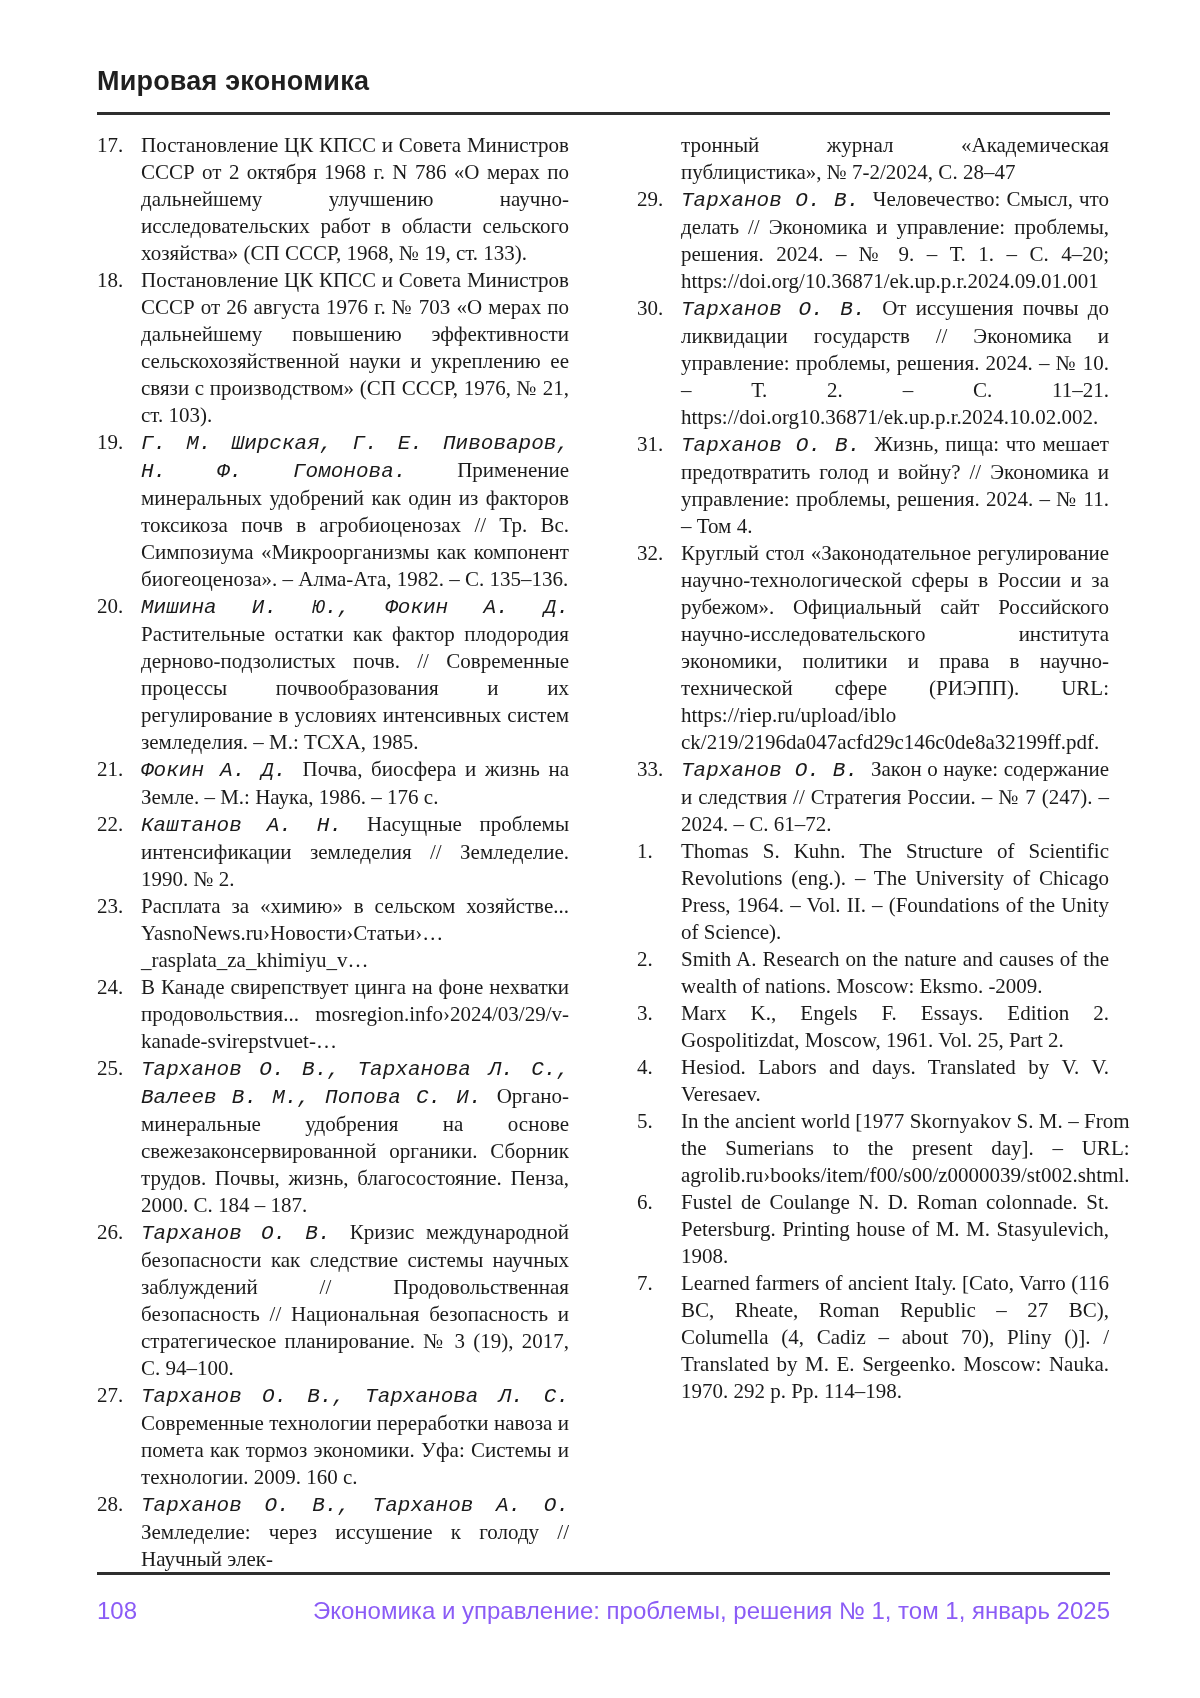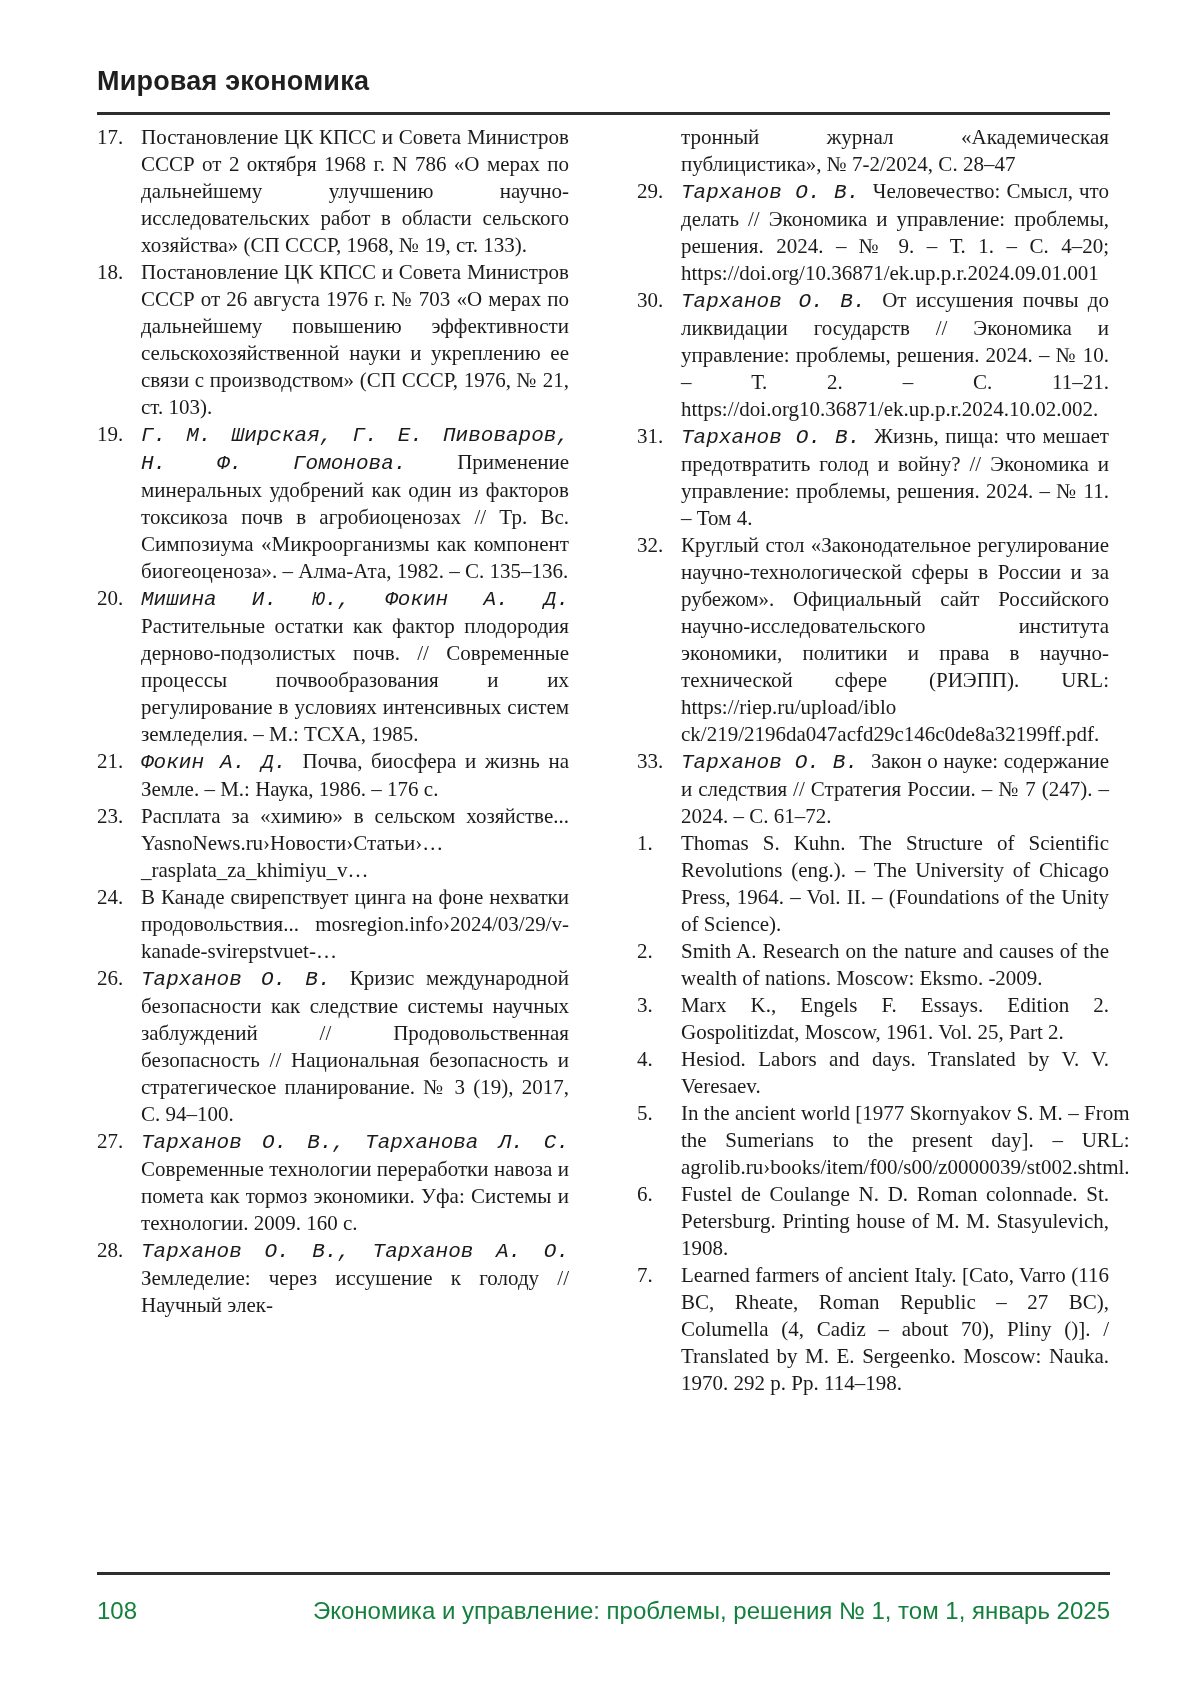--- a/index.html
+++ b/index.html
@@ -18,38 +18,38 @@
   }
   .section-title {
     font-family: "Liberation Sans", sans-serif;
     font-weight: 700;
     font-size: 27px;
     letter-spacing: 0.2px;
     margin: 0;
     color: #1f1f1f;
   }
   .header-rule { height: 0; border-top: 3px solid #2e2e2e; margin-top: 15px; }
-  .columns { display: flex; gap: 68px; margin-top: 9px; }
+  .columns { display: flex; gap: 68px; margin-top: 17px; }
   .col { width: 472px; }
   .ref-item { display: flex; }
   .ref-num { flex: 0 0 44px; font-size: 21px; line-height: 27px; }
   .ref-text { flex: 1; margin: 0; text-align: justify; font-size: 21px; line-height: 27px; }
   .ref-authors { font-style: italic; font-family: Liberation Mono, monospace; }
   .continuation { margin: 0 0 0 44px; text-align: justify; font-size: 21px; line-height: 27px; }
   .references-heading {
     font-size: 22px; line-height: 27px; font-weight: 700;
     text-align: center; margin: 27px 0 27px 0; color: #1b1b1b;
   }
   .page-footer { position: absolute; left: 97px; right: 90px; top: 1572px; }
   .footer-rule { border-top: 3px solid #2e2e2e; }
   .footer-row {
     display: flex; justify-content: space-between; align-items: baseline;
     margin-top: 22px;
     font-family: "Liberation Sans", sans-serif;
-    font-size: 24px; color: #15803d; gap: 24px;
+    font-size: 24px; color: #8b5cf6; gap: 24px;
   }
 </style>
 </head>
 <body>
 
 <div class="page">
 
   <h1 class="section-title">Мировая экономика</h1>
   <div class="header-rule"></div>
 
@@ -70,26 +70,34 @@
           </div>
           <div class="ref-item">
             <span class="ref-num">20.</span>
             <p class="ref-text"><span class="ref-authors">Мишина И. Ю., Фокин А. Д. </span>Растительные остатки как фактор плодородия дерново-подзолистых почв. // Современные процессы почвообразования и их регулирование в условиях интенсивных систем земледелия. – М.: ТСХА, 1985.</p>
           </div>
           <div class="ref-item">
             <span class="ref-num">21.</span>
             <p class="ref-text"><span class="ref-authors">Фокин А. Д. </span>Почва, биосфера и жизнь на Земле. – М.: Наука, 1986. – 176 с.</p>
           </div>
           <div class="ref-item">
+            <span class="ref-num">22.</span>
+            <p class="ref-text"><span class="ref-authors">Каштанов А. Н. </span>Насущные проблемы интенсификации земледелия // Земледелие. 1990. № 2.</p>
+          </div>
+          <div class="ref-item">
             <span class="ref-num">23.</span>
             <p class="ref-text">Расплата за «химию» в сельском хозяйстве... YasnoNews.ru›Новости›Статьи›…_rasplata_za_khimiyu_v…</p>
           </div>
           <div class="ref-item">
             <span class="ref-num">24.</span>
             <p class="ref-text">В Канаде свирепствует цинга на фоне нехватки продовольствия... mosregion.info›2024/03/29/v-kanade-svirepstvuet-…</p>
+          </div>
+          <div class="ref-item">
+            <span class="ref-num">25.</span>
+            <p class="ref-text"><span class="ref-authors">Тарханов О. В., Тарханова Л. С., Валеев В. М., Попова С. И. </span>Органо-минеральные удобрения на основе свежезаконсервированной органики. Сборник трудов. Почвы, жизнь, благосостояние. Пенза, 2000. С. 184 – 187.</p>
           </div>
           <div class="ref-item">
             <span class="ref-num">26.</span>
             <p class="ref-text"><span class="ref-authors">Тарханов О. В. </span>Кризис международной безопасности как следствие системы научных заблуждений // Продовольственная безопасность // Национальная безопасность и стратегическое планирование. № 3 (19), 2017, С. 94–100.</p>
           </div>
           <div class="ref-item">
             <span class="ref-num">27.</span>
             <p class="ref-text"><span class="ref-authors">Тарханов О. В., Тарханова Л. С. </span>Современные технологии переработки навоза и помета как тормоз экономики. Уфа: Системы и технологии. 2009. 160 с.</p>
           </div>
           <div class="ref-item">

